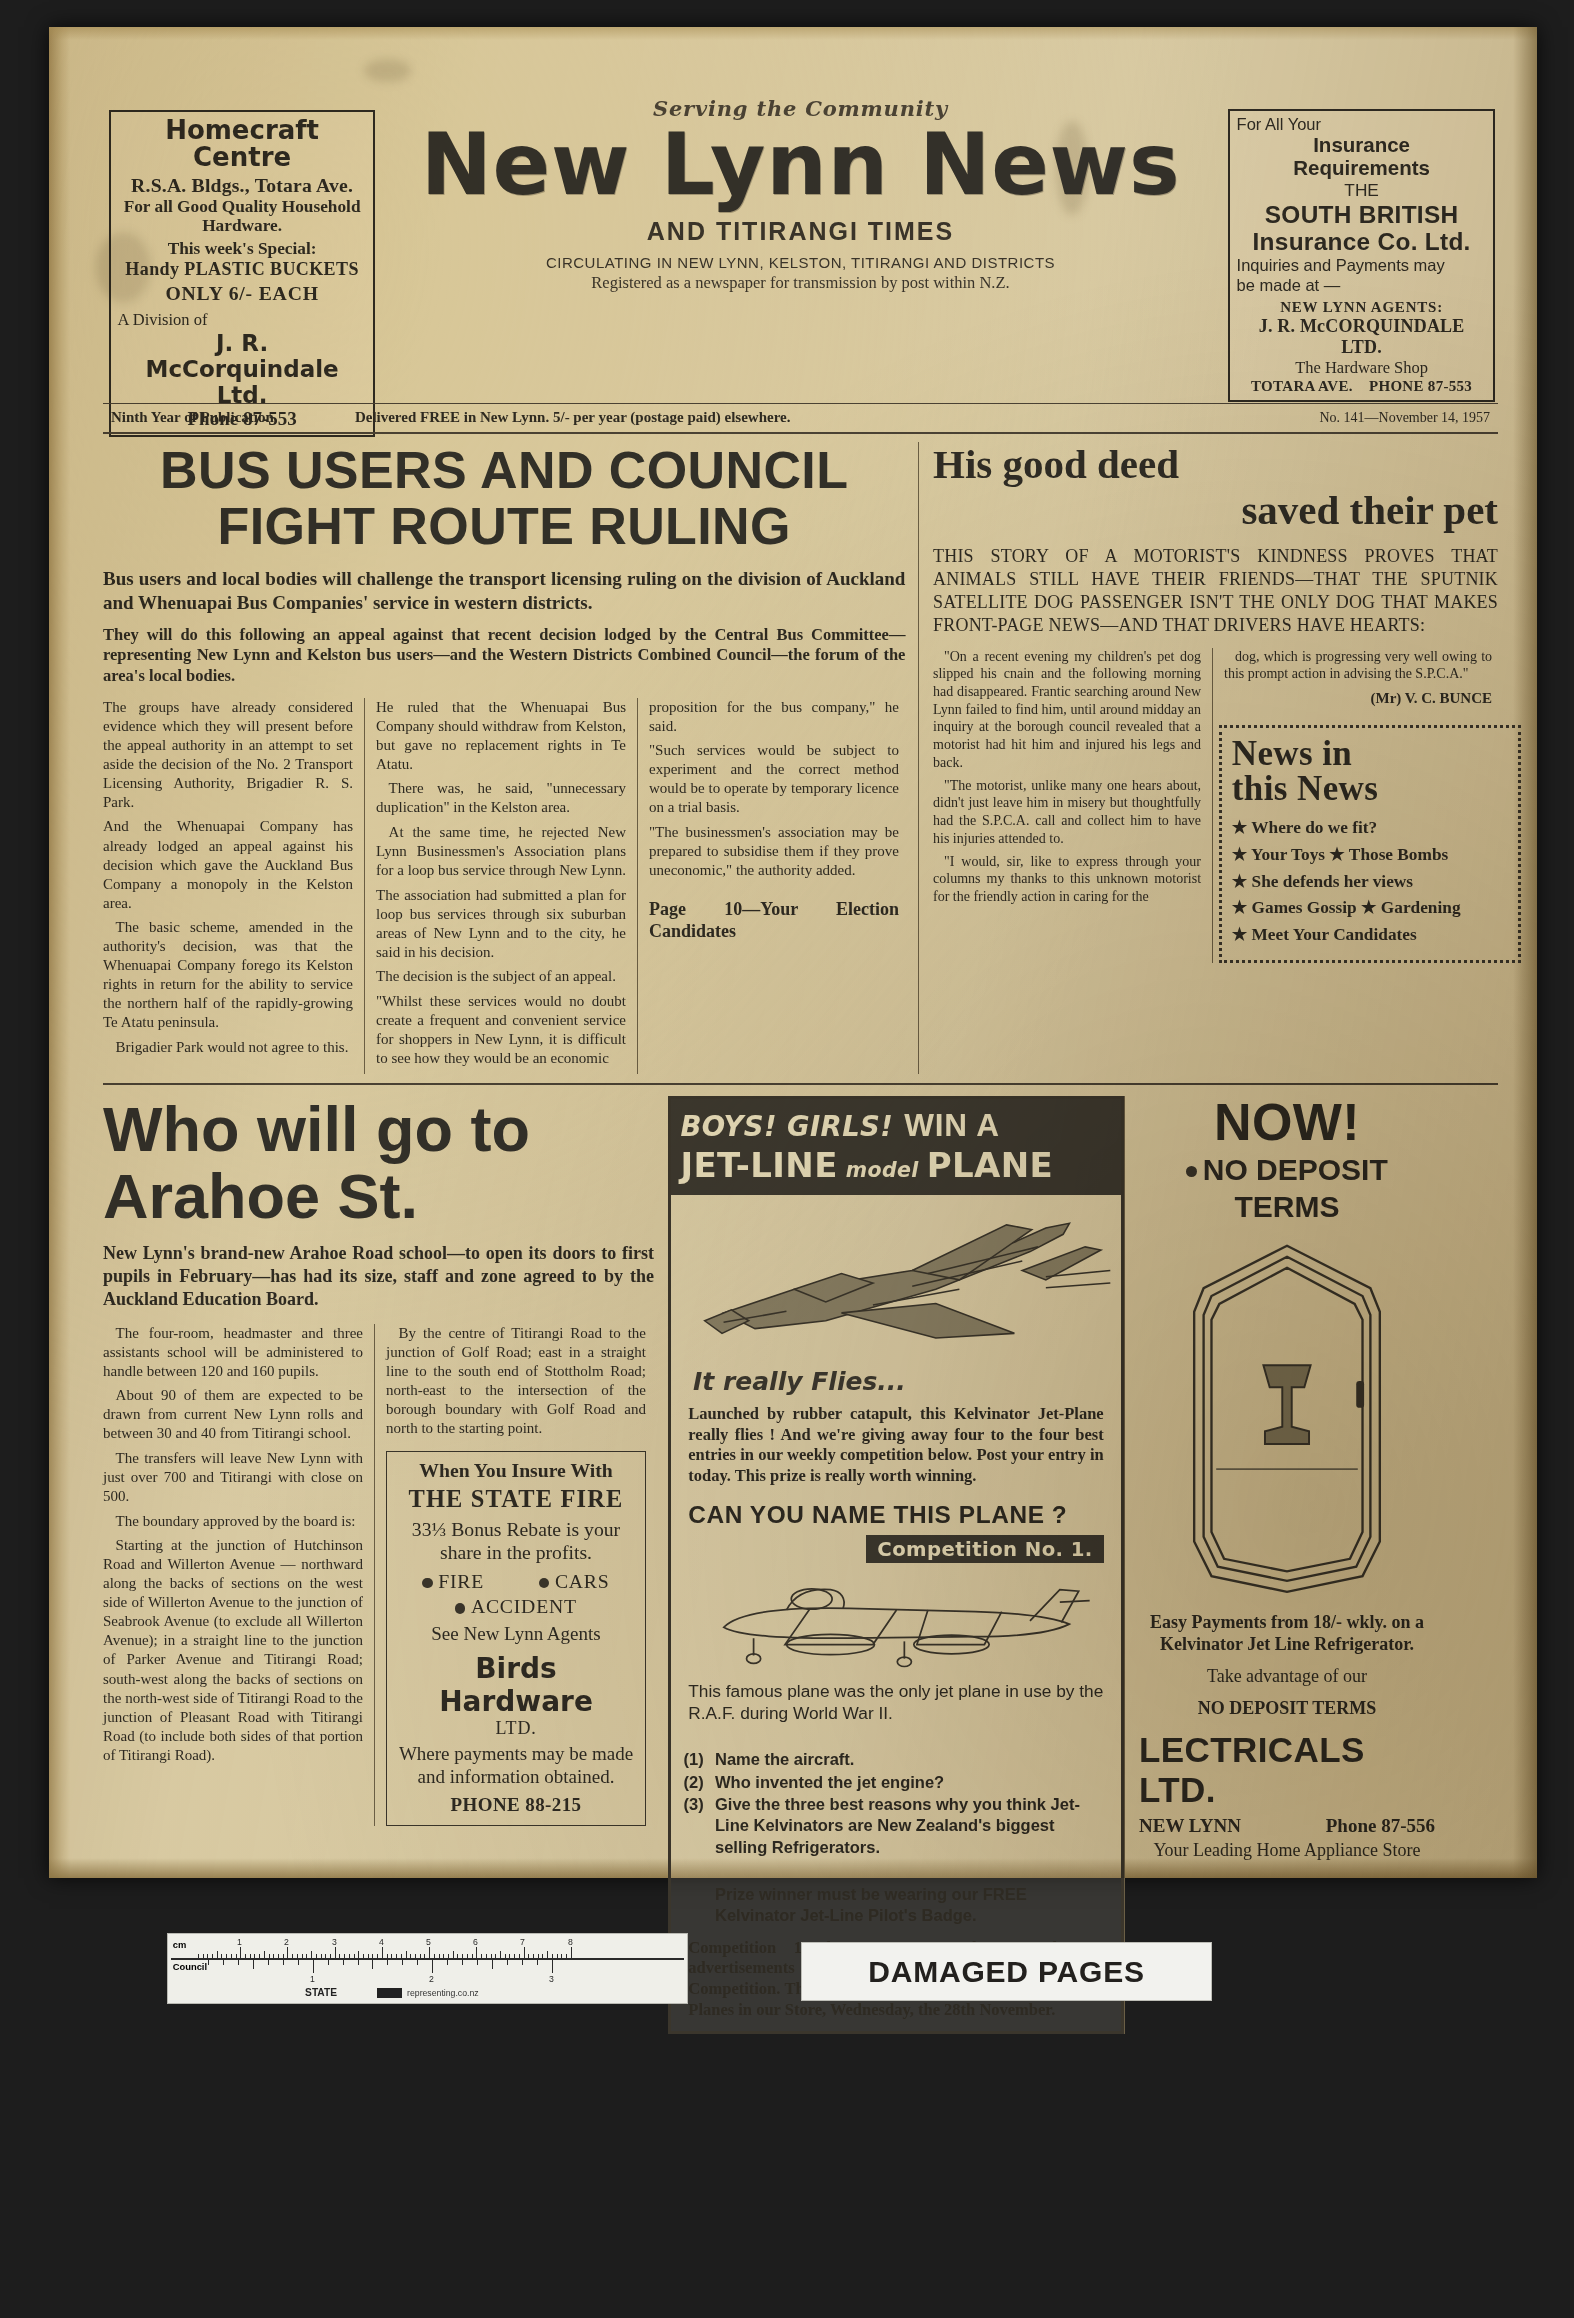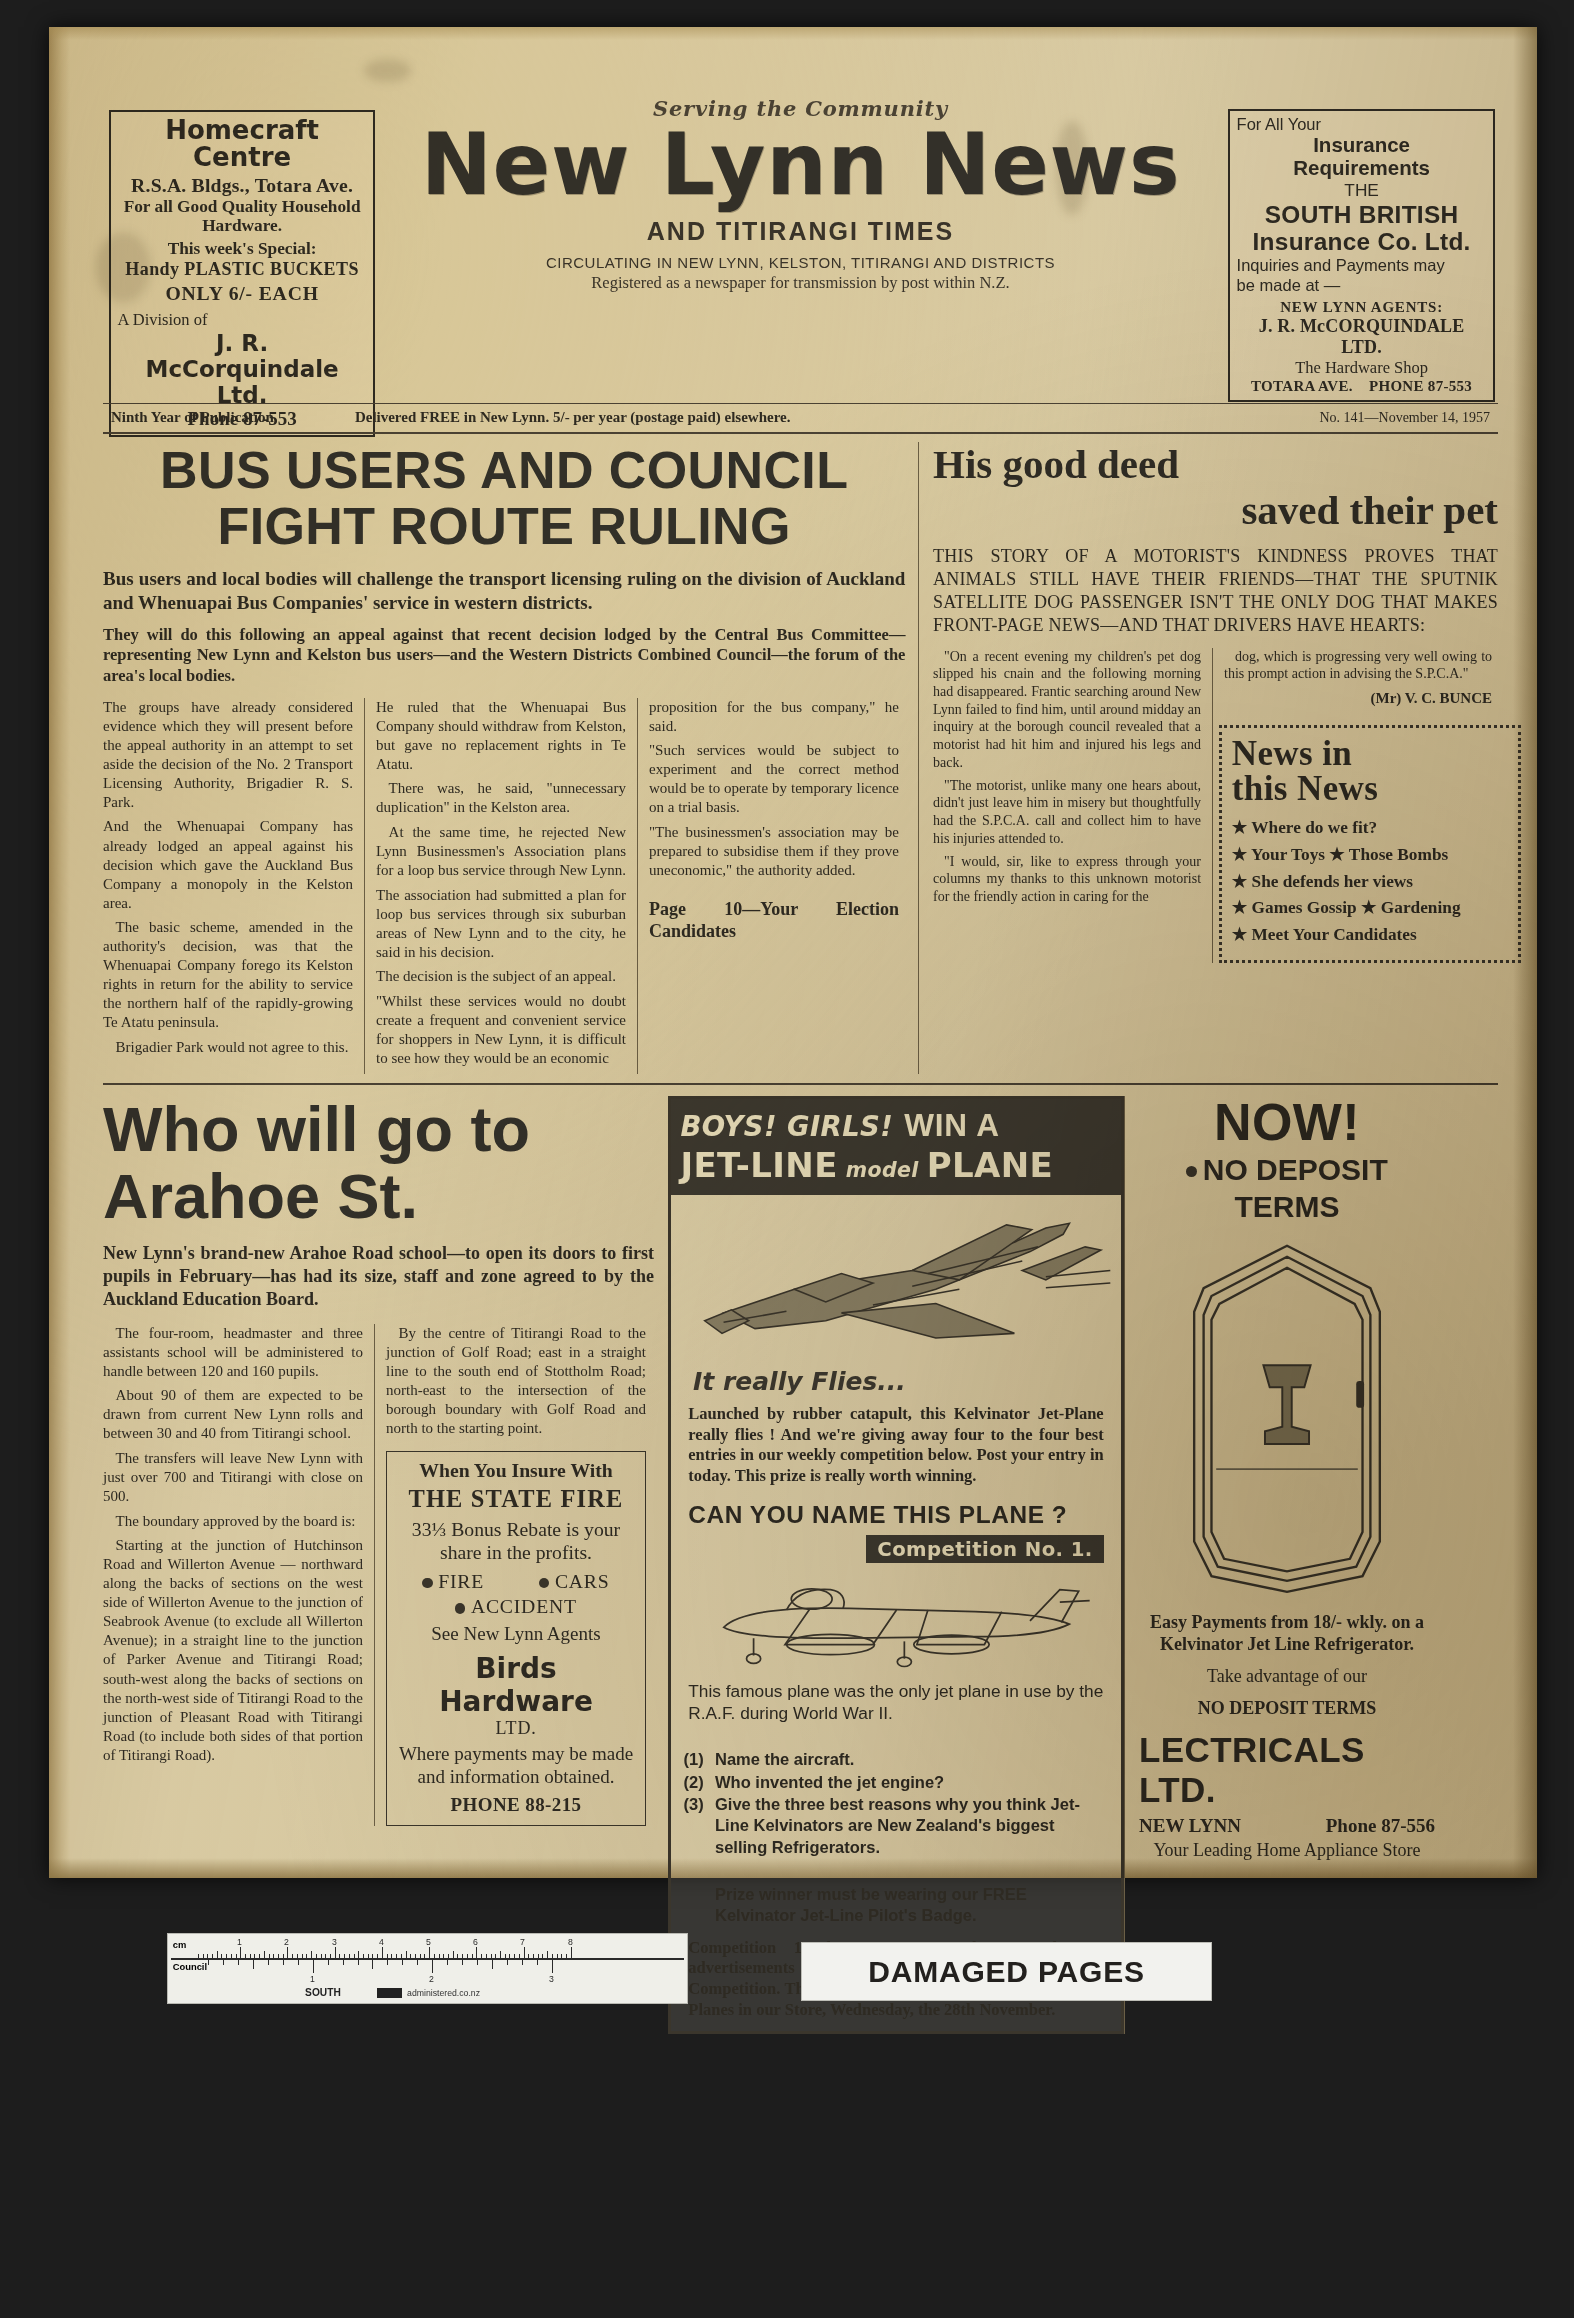--- a/index.html
+++ b/index.html
@@ -594,22 +594,22 @@
           <div class="tick" style="left: 381px; height: 12.6px; bottom: auto; top: 0px;"></div>
           <div class="tick" style="left: 276px; height: 4.7px; bottom: auto; top: 0px;"></div>
           <div class="tick" style="left: 291px; height: 4.7px; bottom: auto; top: 0px;"></div>
           <div class="tick" style="left: 306px; height: 4.7px; bottom: auto; top: 0px;"></div>
           <div class="tick" style="left: 321px; height: 8.7px; bottom: auto; top: 0px;"></div>
           <div class="tick" style="left: 336px; height: 4.7px; bottom: auto; top: 0px;"></div>
           <div class="tick" style="left: 351px; height: 4.7px; bottom: auto; top: 0px;"></div>
           <div class="tick" style="left: 366px; height: 4.7px; bottom: auto; top: 0px;"></div>
           <div class="tlabel" style="left: 378px; top: 14px;">3</div>
         </div>
-      <div class="ruler-brand">SOUTH</div>
+      <div class="ruler-brand">STATE</div>
       <div class="ruler-chip"></div>
-      <div class="ruler-site">administered.co.nz</div>
+      <div class="ruler-site">representing.co.nz</div>
     </div>
   </div>
 
   <div class="damaged">DAMAGED PAGES</div>
 
 </div>
 
 
 </body></html>

